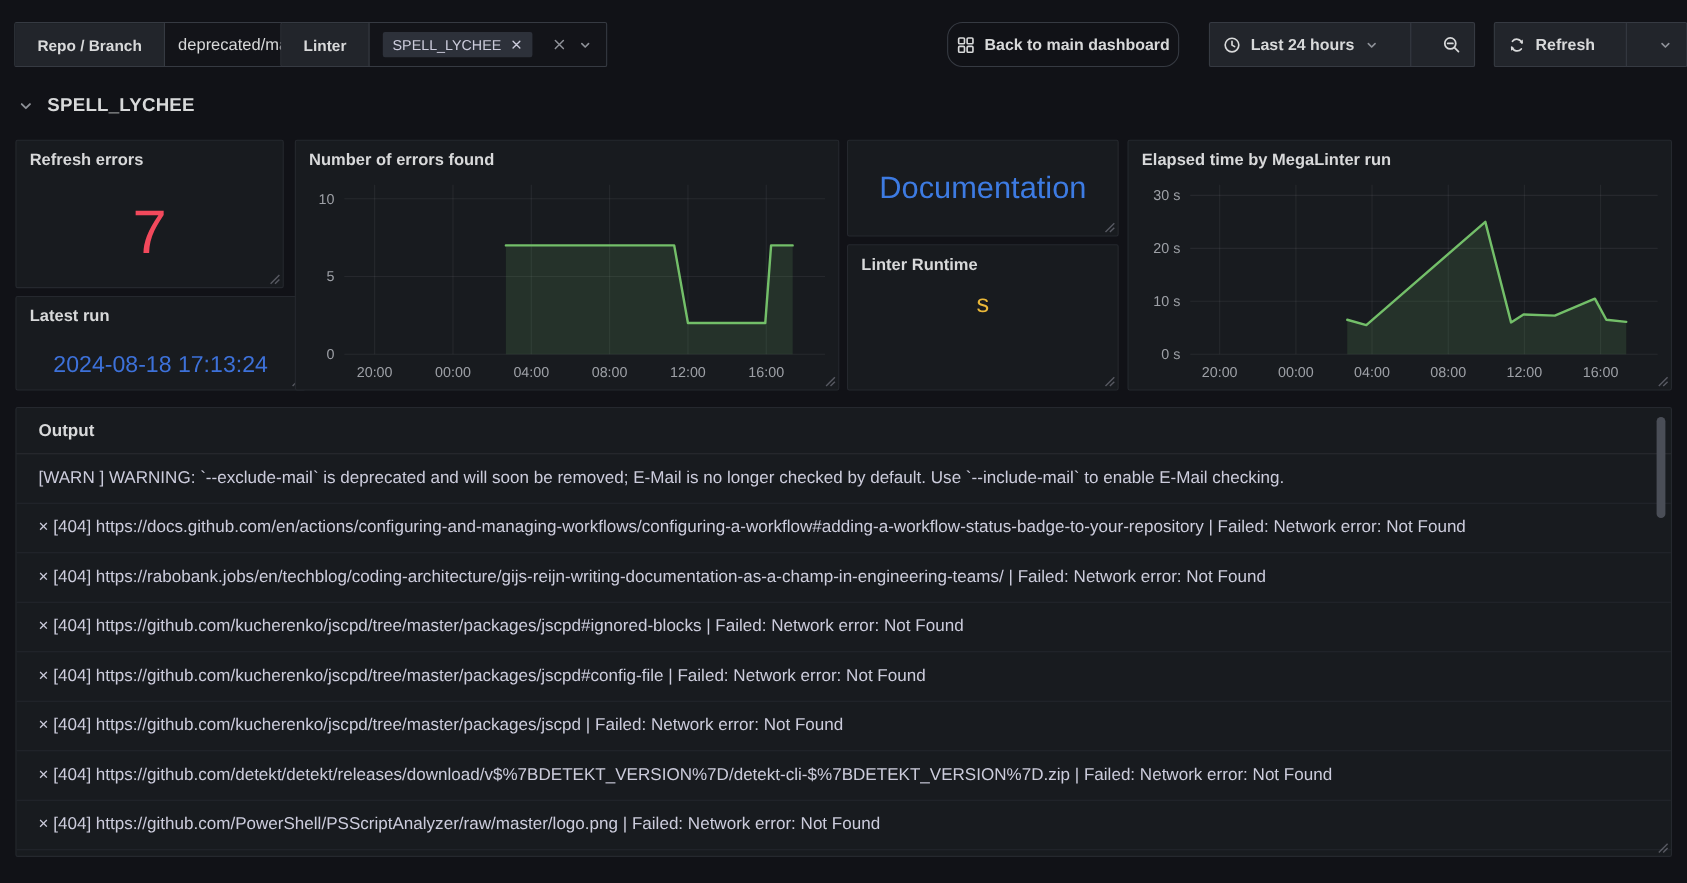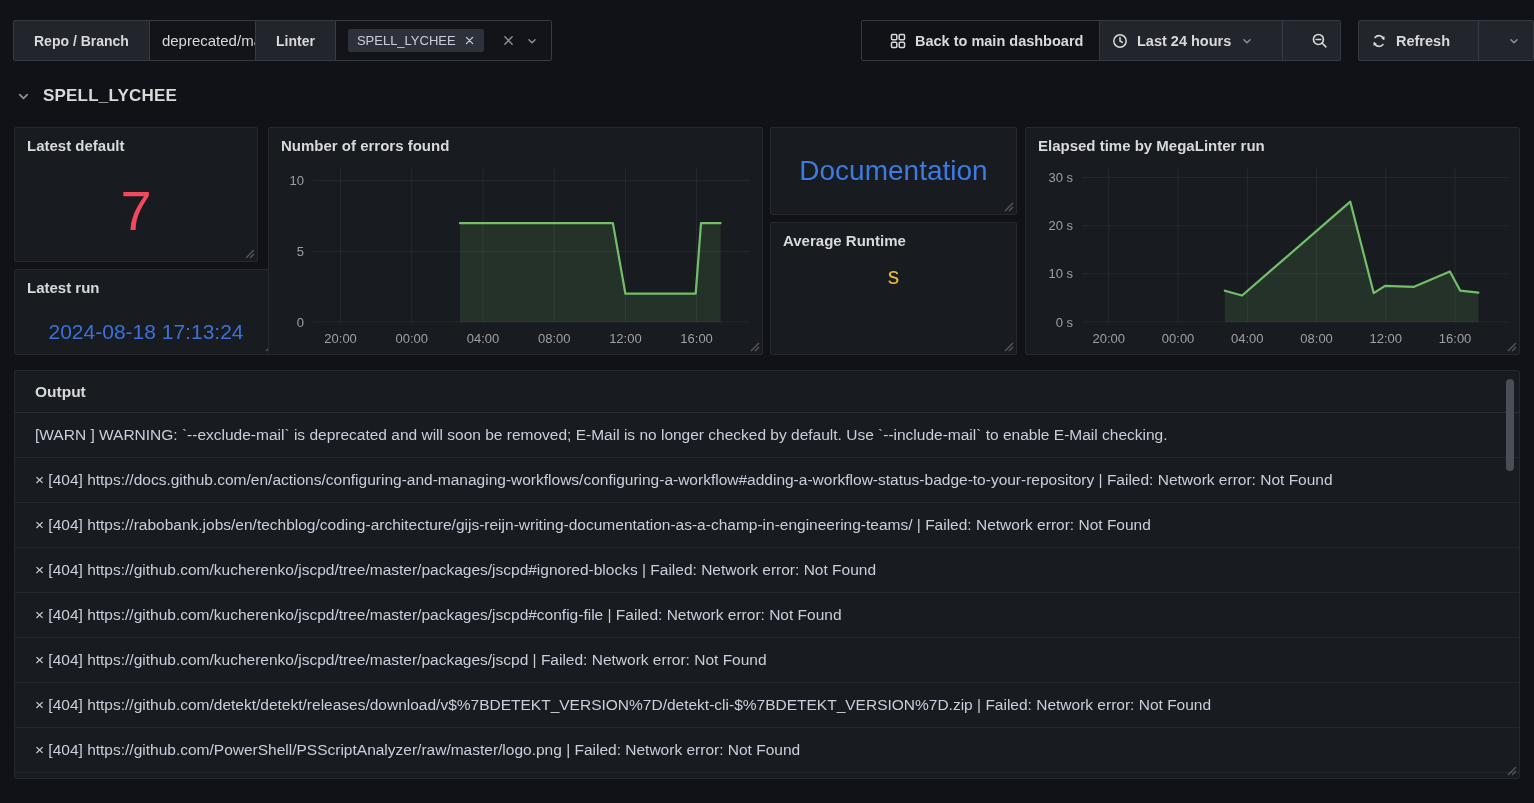--- a/index.html
+++ b/index.html
@@ -30,22 +30,22 @@
     font-size:15px; color:#D8D9DA; white-space:nowrap; cursor:pointer;
   }
   .tag-chip {
     display:flex; align-items:center; gap:8px;
     background:#2D313A; border-radius:2px; padding:4px 9px;
     font-size:13px; color:#CCCCDC; cursor:pointer;
   }
   .dim-ic { color:#8E9198; }
   .toolbar-btn {
     position:absolute; top:20px; height:41px;
-    display:flex; align-items:center; gap:9px; padding:0 28px;
-    border:1px solid #363A42; border-radius:2px;
+    display:flex; align-items:center; gap:9px; padding:0 8px;
+    border:1px solid #363A42; border-radius:14px;
     background:transparent; color:#D8D9DA; font-size:14.5px; font-weight:700;
     cursor:pointer; white-space:nowrap;
   }
   .btn-group {
     position:absolute; top:20px; height:41px;
     display:flex; align-items:stretch;
     border:1px solid #363A42; border-radius:2px; background:#22252B;gap:16px;
   }
   .seg { display:flex; align-items:center; gap:9px; padding:0 12px; cursor:pointer;
          font-size:14.5px; font-weight:700; color:#D8D9DA; white-space:nowrap; }
@@ -226,21 +226,21 @@
   <div class="row-header">
     <span class="icon dim-ic">
       <svg width="15" height="15" viewBox="0 0 16 16">
           <path d="M4 6l4 4 4-4" fill="none" stroke="currentColor" stroke-width="1.8" stroke-linecap="round" stroke-linejoin="round"></path>
         </svg>
     </span>
     <span class="title">SPELL_LYCHEE</span>
   </div>
 
   <div class="panel" id="p-latest-errors">
-    <div class="panel-title">Latest default</div>
+    <div class="panel-title">Refresh errors</div>
     <div class="stat-big">7</div>
     <span class="resize-h">
       <svg width="10" height="10" viewBox="0 0 10 10">
           <path d="M9 1L1 9M9 5L5 9" stroke="rgba(204,204,220,0.35)" stroke-width="1.3"></path>
         </svg>
     </span>
   </div>
 
   <div class="panel" id="p-latest-run">
     <div class="panel-title">Latest run</div>
@@ -288,21 +288,21 @@
   <div class="panel" id="p-doc">
     <a class="doc-link">Documentation</a>
     <span class="resize-h">
       <svg width="10" height="10" viewBox="0 0 10 10">
           <path d="M9 1L1 9M9 5L5 9" stroke="rgba(204,204,220,0.35)" stroke-width="1.3"></path>
         </svg>
     </span>
   </div>
 
   <div class="panel" id="p-avg">
-    <div class="panel-title">Average Runtime</div>
+    <div class="panel-title">Linter Runtime</div>
     <div class="stat-runtime">
       <span class="unit">s</span>
     </div>
     <span class="resize-h">
       <svg width="10" height="10" viewBox="0 0 10 10">
           <path d="M9 1L1 9M9 5L5 9" stroke="rgba(204,204,220,0.35)" stroke-width="1.3"></path>
         </svg>
     </span>
   </div>
 

